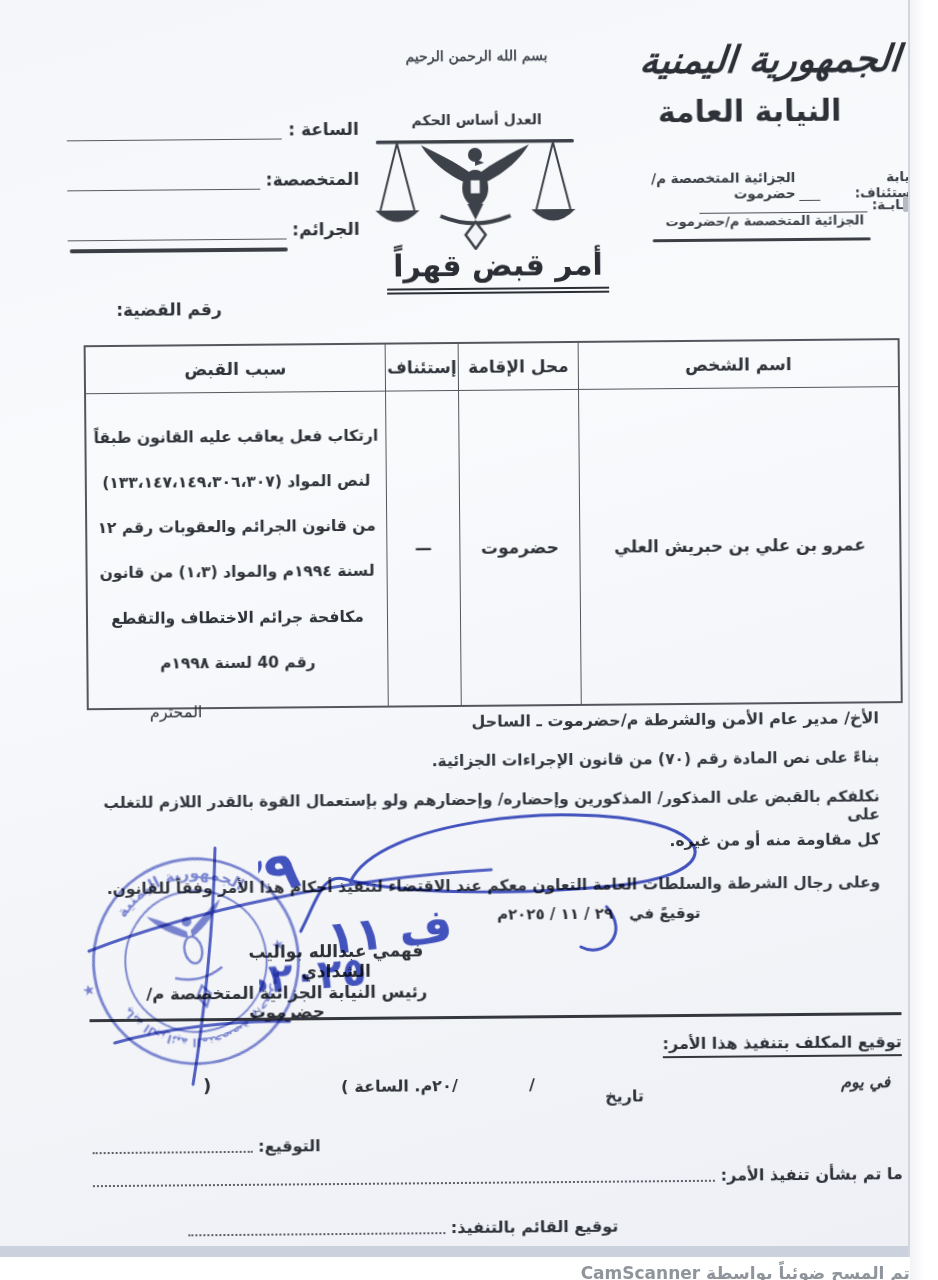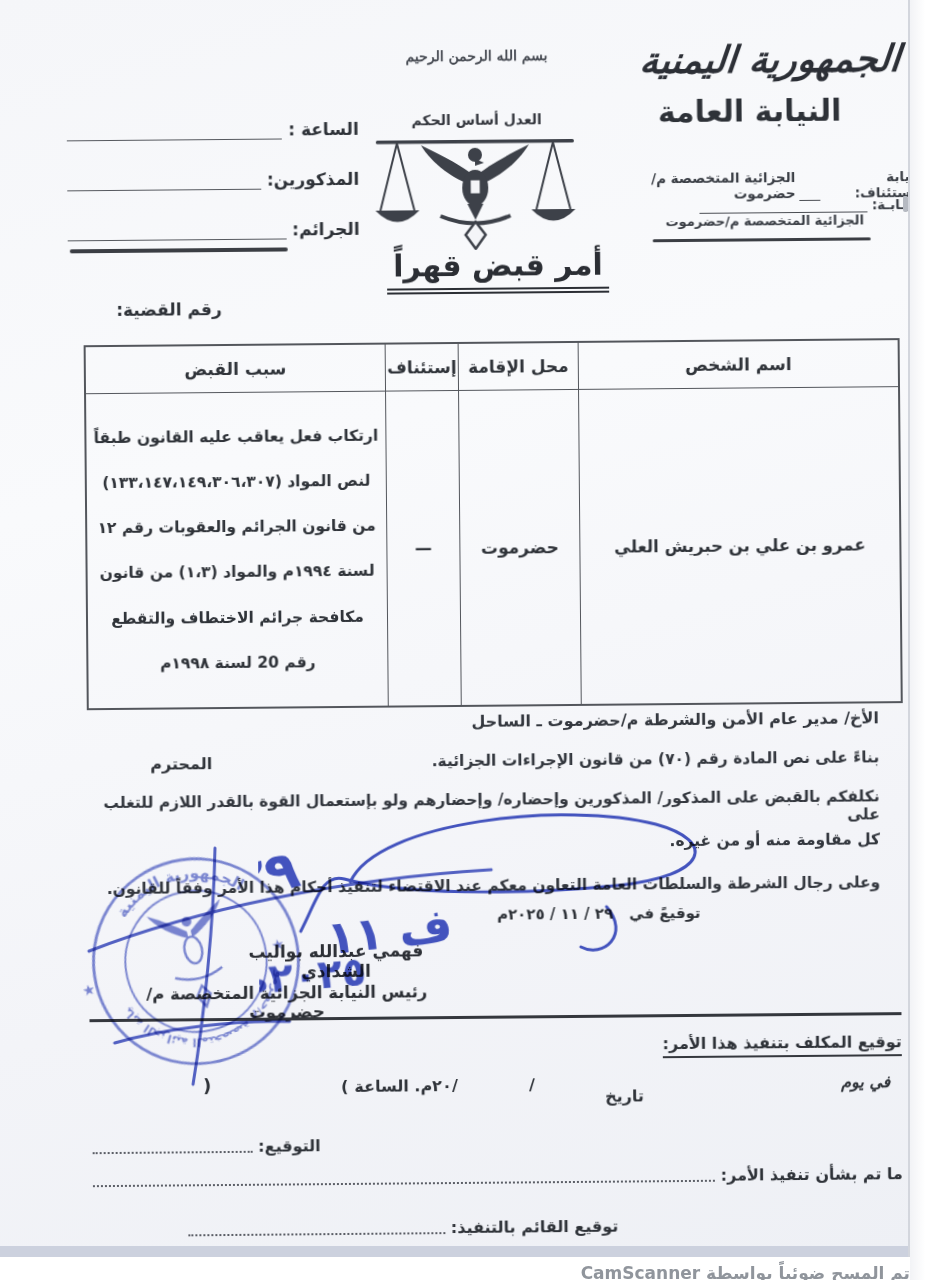--- a/index.html
+++ b/index.html
@@ -38,21 +38,21 @@
           border:2px solid #53565c;background:transparent;}
   .cell{border-right:1.6px solid #53565c;display:flex;align-items:center;justify-content:center;
         font-weight:700;font-size:17px;color:#2f3339;}
   .cell:nth-child(4n+1){border-right:none;}
   .hcell{border-bottom:1.6px solid #53565c;}
   .reason-cell{flex-direction:column;justify-content:space-evenly;padding:8px 10px;font-size:15.5px;line-height:1.2;}
   .reason-cell div{white-space:nowrap;}
   .name-cell{font-size:16.5px;}
   
   .line{right:33px;width:812px;font-size:15.5px;font-weight:700;color:#33373e;}
-  .honorific{left:148px;top:752px;font-size:16px;font-weight:700;}
+  .honorific{left:148px;top:700px;font-size:16px;font-weight:400;}
   .issued{left:452px;top:906px;width:245px;display:flex;gap:16px;font-size:15px;font-weight:700;}
   
   .sig-name{left:212px;top:940px;width:240px;text-align:center;font-size:17px;font-weight:700;color:#2c2f35;}
   .sig-pos{left:130px;top:982px;width:305px;text-align:center;font-size:16.5px;font-weight:700;color:#2c2f35;}
   .divider{left:85px;top:1016px;width:812px;height:3px;background:#34373d;}
   
   .exec-head{left:565px;top:1036px;width:332px;font-size:16px;font-weight:700;}
   .exec-head span{border-bottom:2px solid #34373d;padding-bottom:3px;}
   .exec-item{font-size:16px;font-weight:700;}
   .leader-row{display:flex;align-items:flex-end;font-size:16px;font-weight:700;}
@@ -109,21 +109,21 @@
           <path d="M70,86 Q105,101 140,86" fill="none" stroke-width="4"></path>
           <path d="M105,92 L95,105 L105,119 L115,105 Z" fill="#f4f5f8" stroke-width="2.5"></path>
         </g>
       </svg>
 
       <div class="abs meta-row" style="top:118px;">
         <span class="lbl">الساعة :</span>
         <span class="fill"></span>
       </div>
       <div class="abs meta-row" style="top:168px;">
-        <span class="lbl">المذكورين:</span>
+        <span class="lbl">المتخصصة:</span>
         <span class="fill"></span>
       </div>
       <div class="abs meta-row" style="top:218px;">
         <span class="lbl">الجرائم:</span>
         <span class="fill"></span>
       </div>
       <div class="abs thickline" style="left:72px;top:246px;width:218px;height:3.5px;"></div>
 
       <div class="abs title-wrap">
         <span class="t">أمر قبض قهراً</span>
@@ -137,21 +137,21 @@
         <div class="cell hcell">سبب القبض</div>
         <div class="cell name-cell">عمرو بن علي بن حبريش العلي</div>
         <div class="cell">حضرموت</div>
         <div class="cell">—</div>
         <div class="cell reason-cell">
           <div>ارتكاب فعل يعاقب عليه القانون طبقاً</div>
           <div>لنص المواد (١٣٣،١٤٧،١٤٩،٣٠٦،٣٠٧)</div>
           <div>من قانون الجرائم والعقوبات رقم ١٢</div>
           <div>لسنة ١٩٩٤م والمواد (١،٣) من قانون</div>
           <div>مكافحة جرائم الاختطاف والتقطع</div>
-          <div>رقم 20 لسنة ١٩٩٨م</div>
+          <div>رقم 40 لسنة ١٩٩٨م</div>
         </div>
       </div>
 
       <div class="abs line" style="top:712px;font-size:16px;">الأخ/ مدير عام الأمن والشرطة م/حضرموت ـ الساحل</div>
       <div class="abs honorific">المحترم</div>
       <div class="abs line" style="top:752px;">بناءً على نص المادة رقم (٧٠) من قانون الإجراءات الجزائية.</div>
       <div class="abs line" style="top:791px;">نكلفكم بالقبض على المذكور/ المذكورين وإحضاره/ وإحضارهم ولو بإستعمال القوة بالقدر اللازم للتغلب على</div>
       <div class="abs line" style="top:834px;">كل مقاومة منه أو من غيره.</div>
       <div class="abs line" style="top:877px;">وعلى رجال الشرطة والسلطات العامة التعاون معكم عند الاقتضاء لتنفيذ أحكام هذا الأمر وفقاً للقانون.</div>
 

